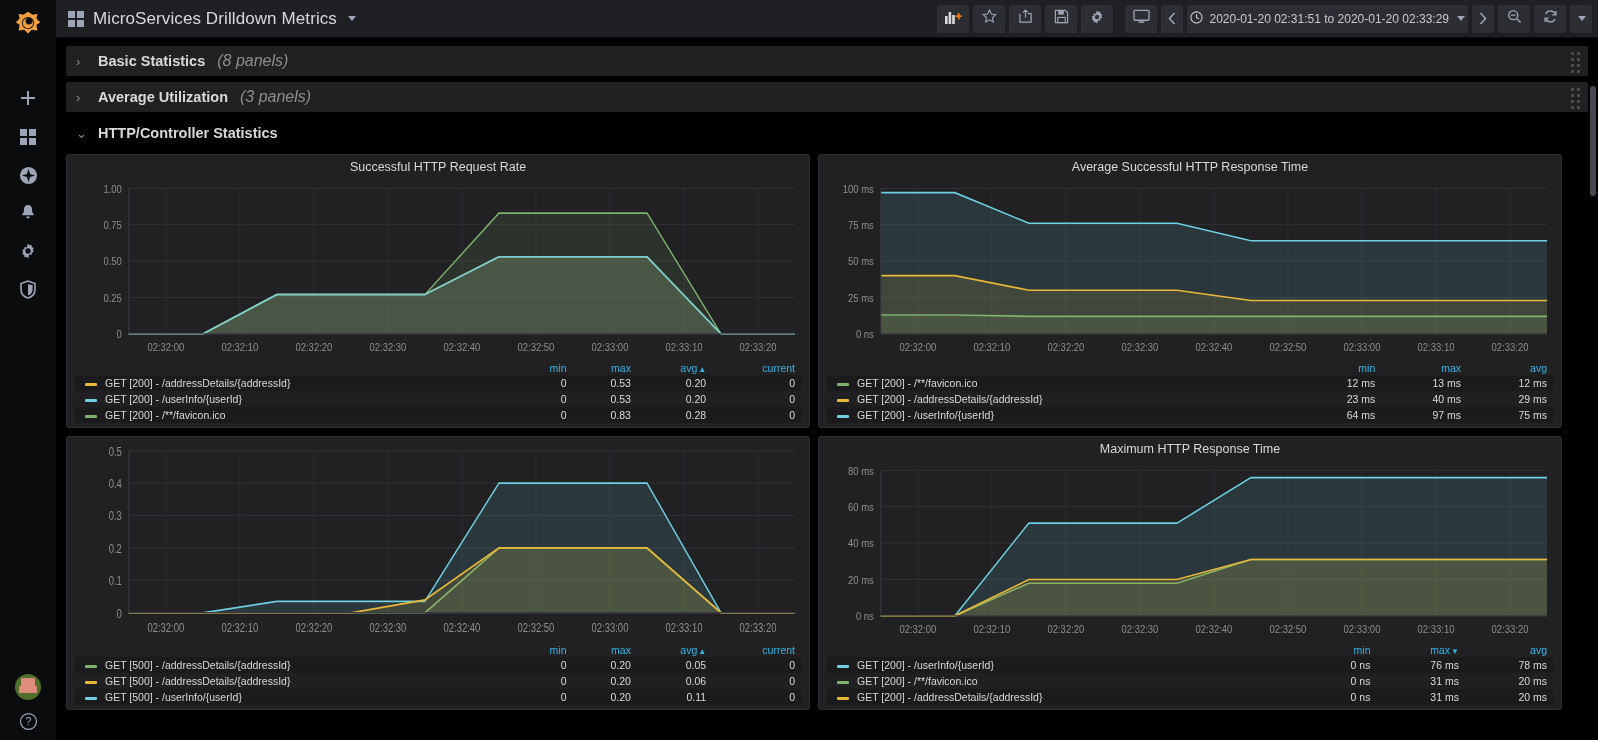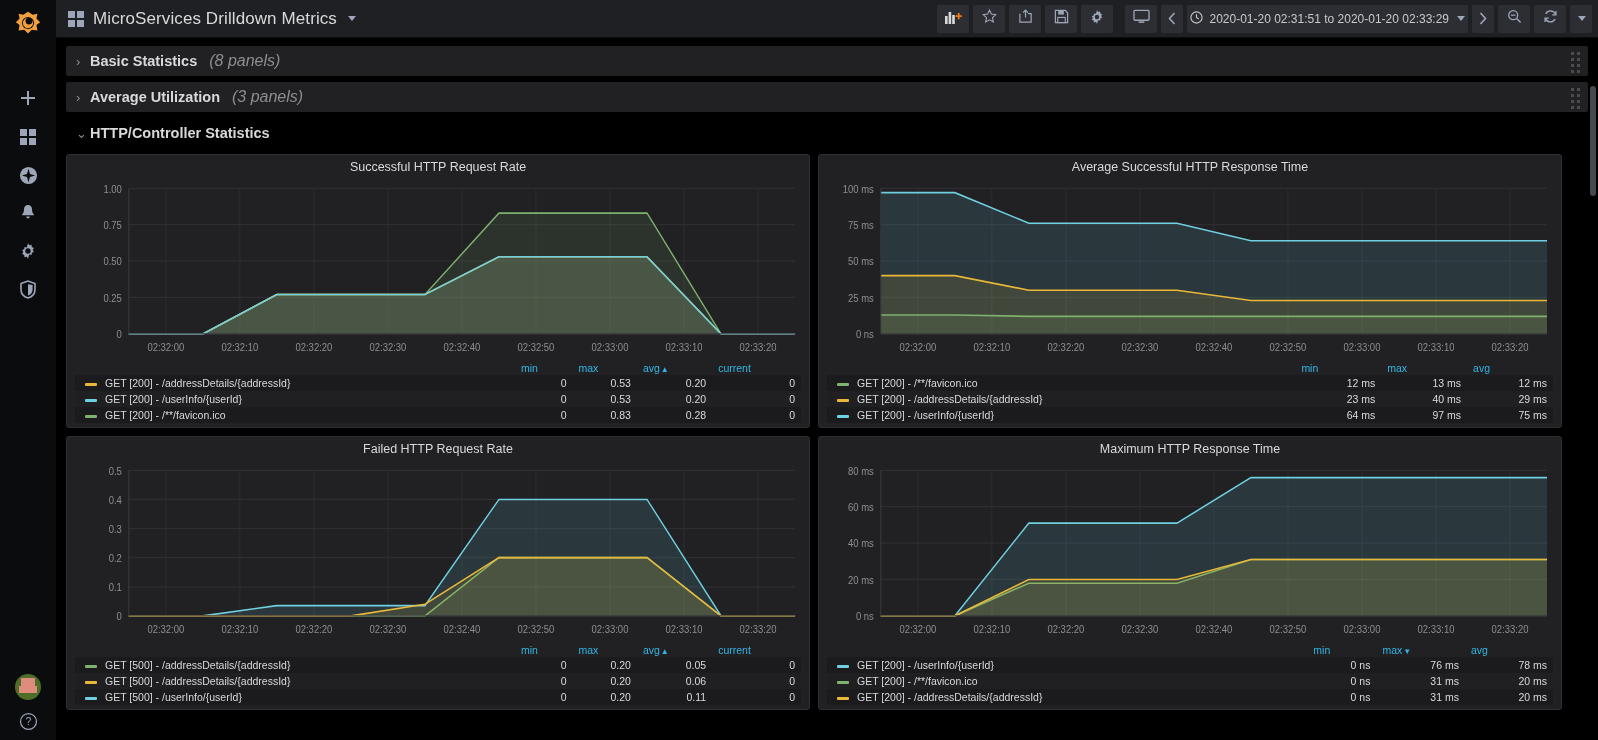--- a/index.html
+++ b/index.html
@@ -76,21 +76,21 @@
   .board { flex:1 1 auto; overflow:hidden; padding: 8px 10px 0 10px; position:relative; }
   .scrollbar { position:absolute; right:2px; top:48px; width:6px; height:110px;
                background:#45484f; border-radius:3px; }
 
   .row-header {
     height: 30px; background:#212124; border-radius:2px; margin-bottom: 6px;
     display:flex; align-items:center; padding: 0 10px; cursor:pointer; position:relative;
   }
   .row-header.open { background: transparent; }
   .chev { width: 14px; color:#8e8e8e; font-size: 13px; display:inline-block; }
-  .row-title { font-size:14.5px; font-weight:bold; color:#d8d9da; }
+  .row-title { font-size:14.5px; font-weight:bold; color:#d8d9da;margin-left:8px; }
   .row-count { font-size:16px; color:#8e8e8e; font-style:italic; margin-left:12px; }
   .drag-grip { position:absolute; right:8px; top:6px; display:grid;
                grid-template-columns:3px 3px; grid-template-rows:3px 3px 3px 3px;
                gap:3px; }
   .drag-grip i { background:#4a4a4f; display:block; width:3px; height:3px; }
 
   .panel-grid { display:flex; flex-wrap:wrap; gap: 8px; margin-top: 5px; }
   .panel {
     width: 744px; height: 274px; background:#212124; border:1px solid #2c2e33;
     border-radius:3px; display:flex; flex-direction:column; position:relative;
@@ -100,21 +100,21 @@
     text-align:center; font-size:12.5px; color:#d8d9da; padding: 5px 0 2px 0;
     cursor:pointer; flex: 0 0 auto;
   }
   .chart-area { flex: 1 1 auto; position:relative; }
   .chart-area svg { display:block; width:100%; height:100%; }
 
   
   .legend { flex: 0 0 auto; padding: 0 8px 4px 8px; font-size: 10.5px; }
   .legend-table { width:100%; border-collapse: collapse; }
   .legend-table th {
-    color:#33b5e5; font-weight:normal; text-align:left; padding: 1px 6px 1px 6px;
+    color:#33b5e5; font-weight:normal; text-align:right; padding: 1px 6px 1px 6px;
     font-size:10.5px; cursor:pointer; white-space:nowrap;
   }
   .legend-table th.series-col { text-align:left; }
   .legend-table td { padding: 2px 6px; color:#d8d9da; text-align:right; white-space:nowrap; }
   .legend-table td.series-col { text-align:left; color:#d8d9da; }
   .legend-table tbody tr:nth-child(odd) { background: #1b1b1d; }
   .legend-table tbody tr:nth-child(even) { background: #202022; }
   .swatch { display:inline-block; width:12px; height:3px; border-radius:1px;
             vertical-align: middle; margin-right: 8px; margin-left: 4px; }
   .sort-caret { font-size:8px; margin-left:1px; }
@@ -493,21 +493,20 @@
                     <td class="series-col"><span class="swatch" style="background:#6ed0e0"></span><span>GET [200] - /userInfo/{userId}</span></td>
                     <td>64 ms</td>
                     <td>97 ms</td>
                     <td>75 ms</td>
                   </tr>
                 </tbody>
               </table>
             </div>
           </div>
           <div class="panel">
-            <div class="panel-title">Failed HTTP Request Rate</div>
             <div class="chart-area">
               <svg viewBox="0 0 744 150" preserveAspectRatio="none">
                 <line x1="62" y1="128" x2="730" y2="128" stroke="#2d2d32" stroke-width="1"></line>
                 <text x="55" y="131.5" fill="#8e8e8e" font-size="9.5" text-anchor="end" font-family="Liberation Sans, sans-serif">0</text>
                 <line x1="62" y1="104.4" x2="730" y2="104.4" stroke="#2d2d32" stroke-width="1"></line>
                 <text x="55" y="107.9" fill="#8e8e8e" font-size="9.5" text-anchor="end" font-family="Liberation Sans, sans-serif">0.1</text>
                 <line x1="62" y1="80.8" x2="730" y2="80.8" stroke="#2d2d32" stroke-width="1"></line>
                 <text x="55" y="84.3" fill="#8e8e8e" font-size="9.5" text-anchor="end" font-family="Liberation Sans, sans-serif">0.2</text>
                 <line x1="62" y1="57.2" x2="730" y2="57.2" stroke="#2d2d32" stroke-width="1"></line>
                 <text x="55" y="60.7" fill="#8e8e8e" font-size="9.5" text-anchor="end" font-family="Liberation Sans, sans-serif">0.3</text>

